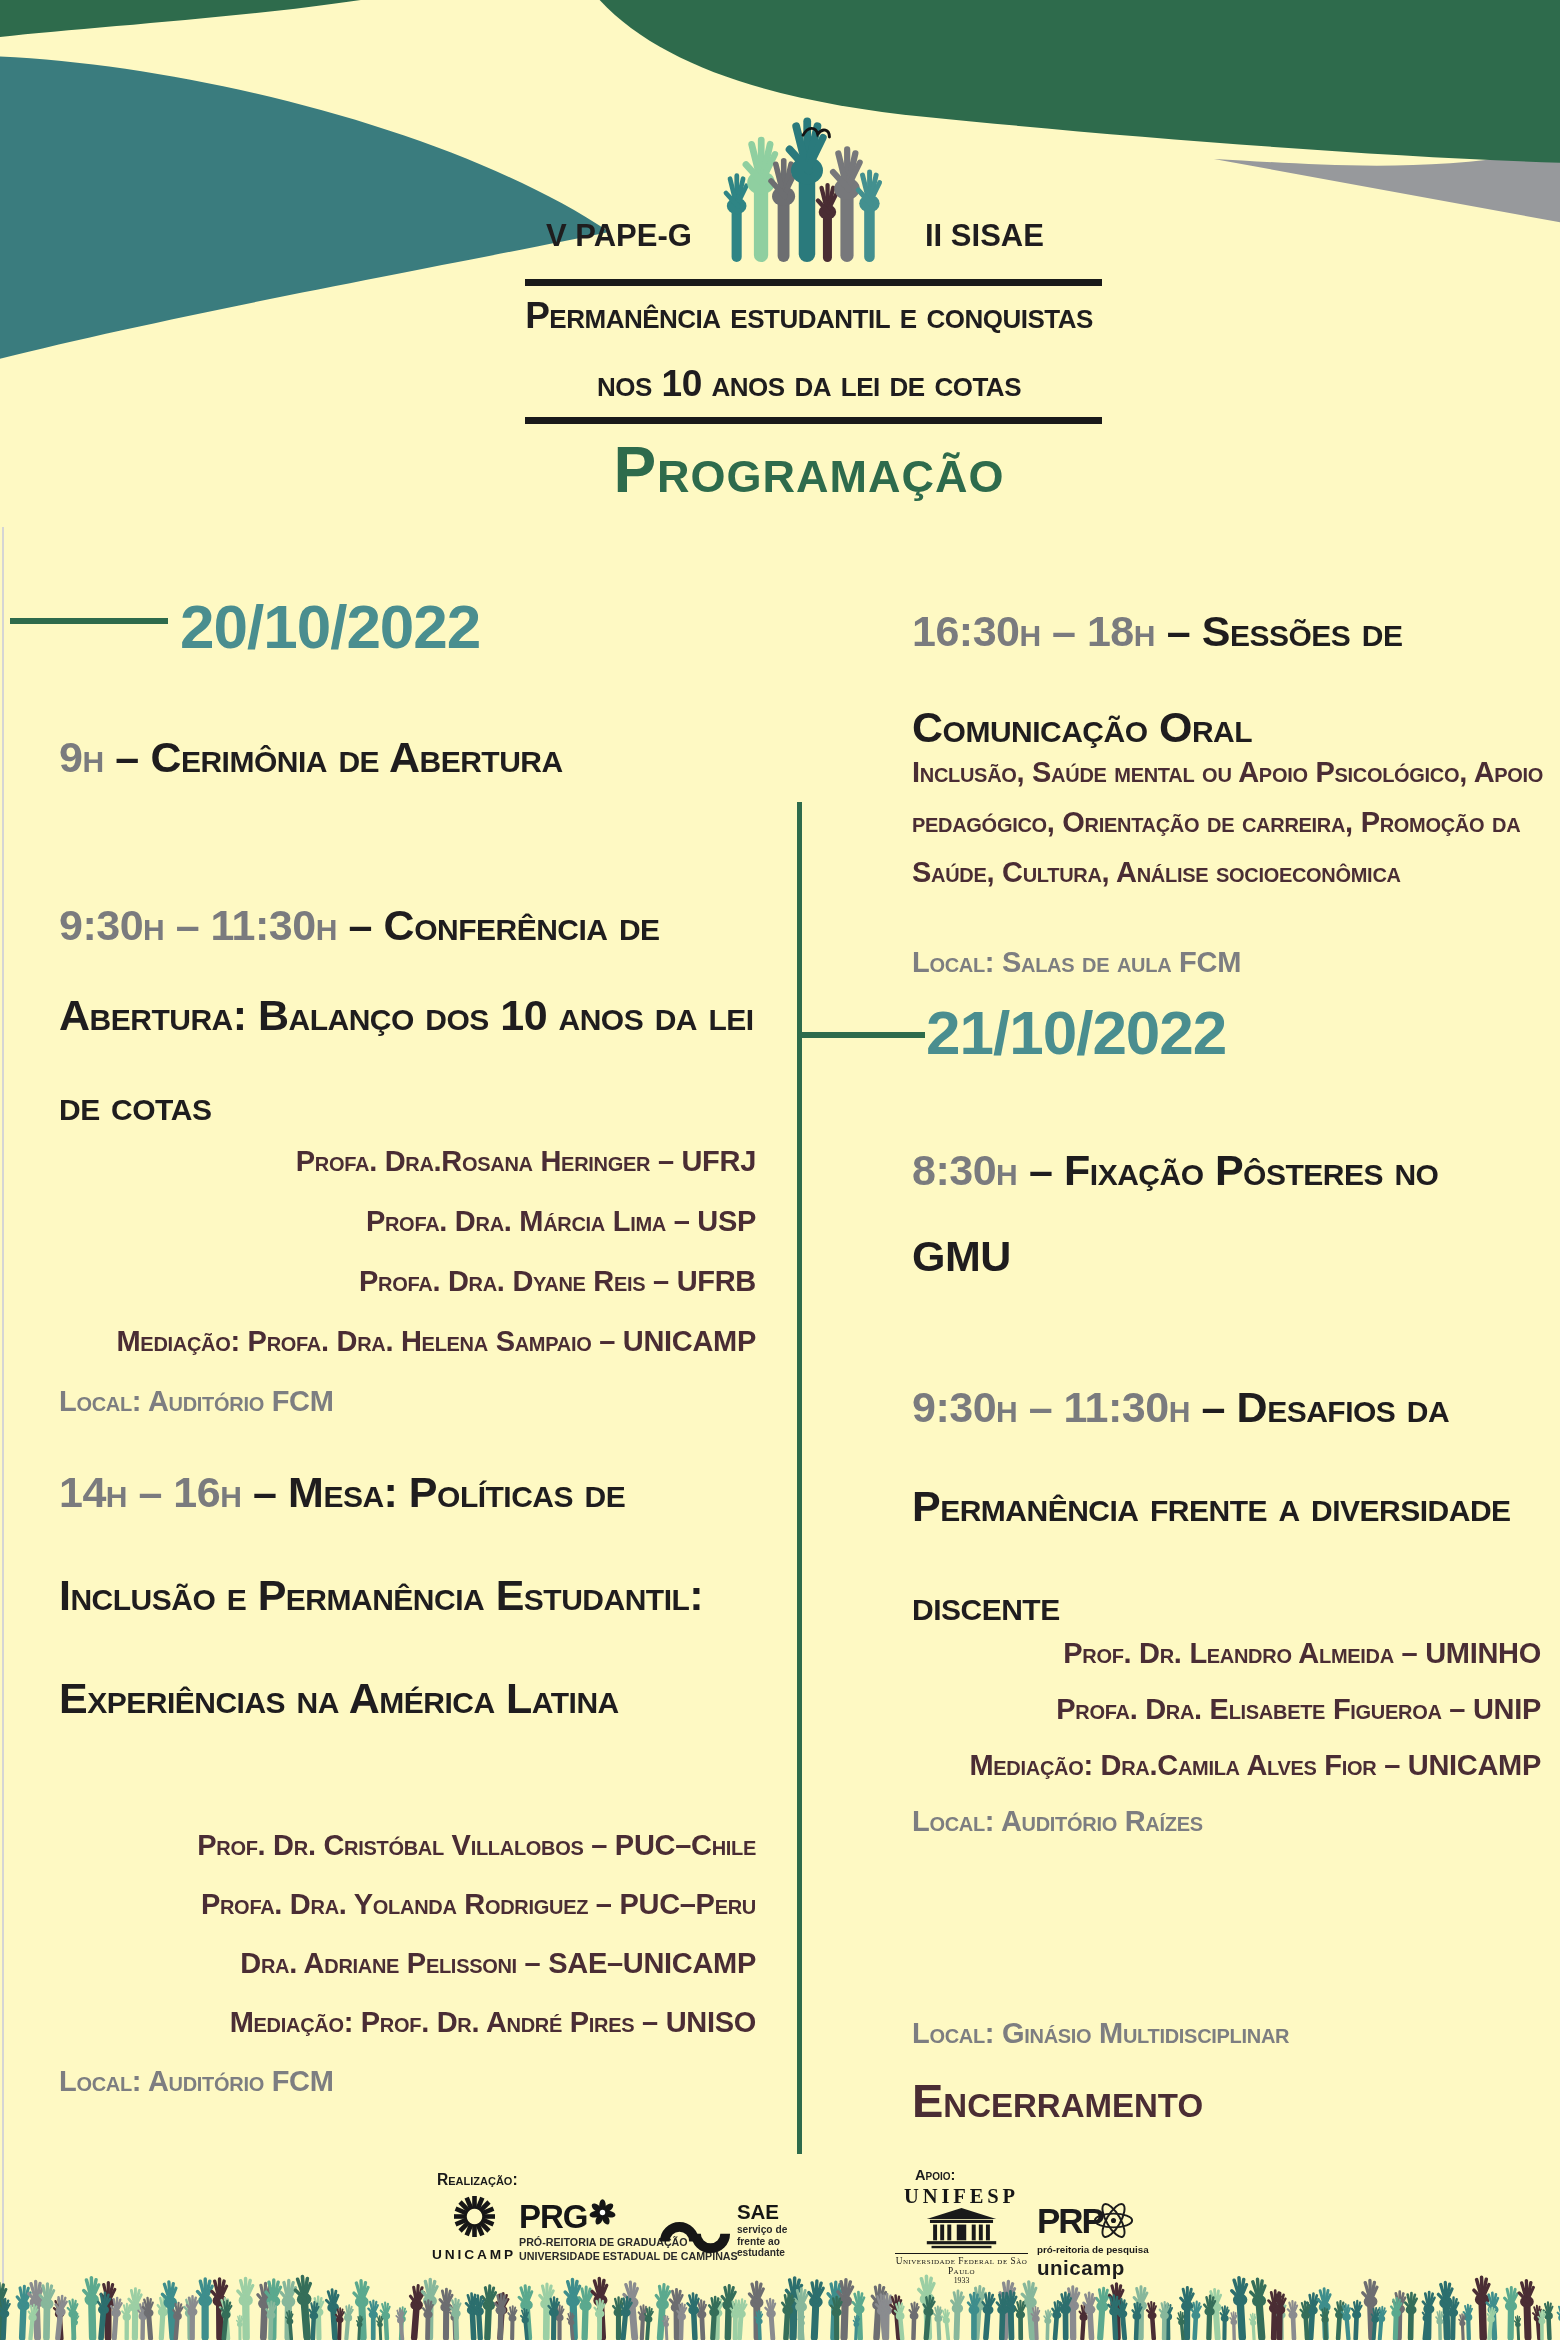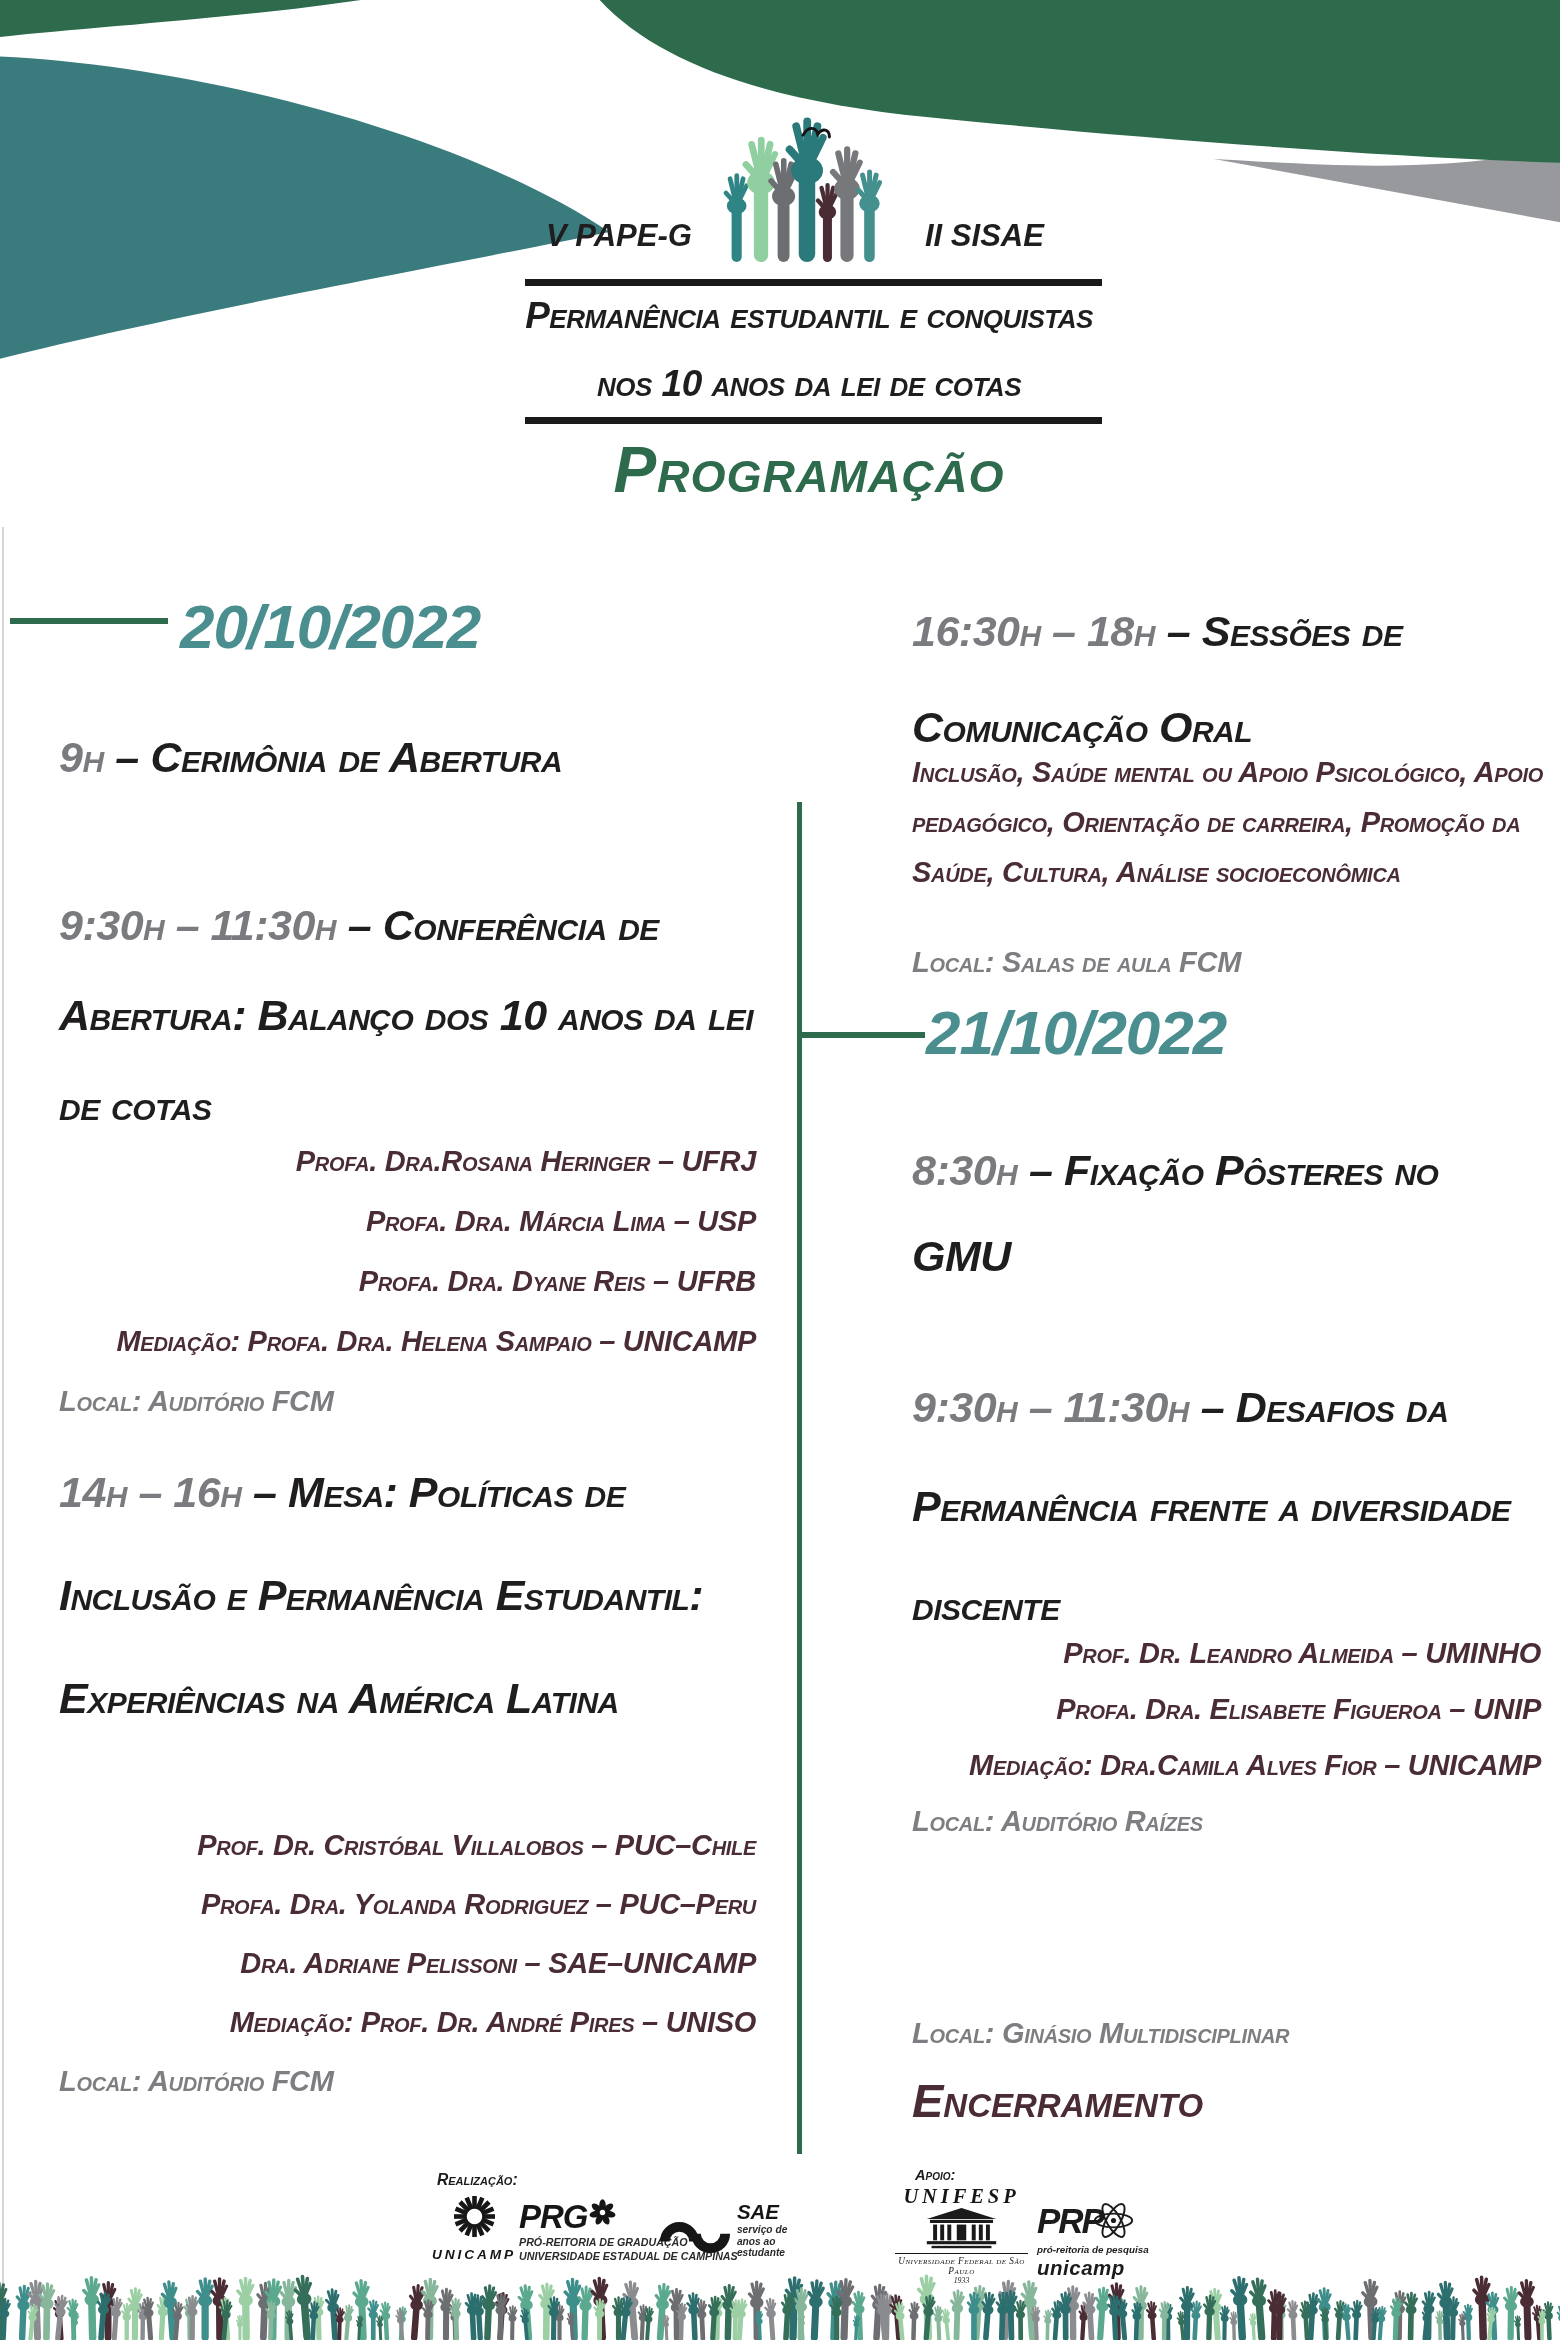--- a/index.html
+++ b/index.html
@@ -1,17 +1,17 @@
 <!DOCTYPE html>
 <html><head>
 <meta charset="utf-8">
 <style>
   html,body{margin:0;padding:0;background:#e8e8e8;}
-  #poster{position:relative;width:1560px;height:2341px;background:#ffffff;overflow:hidden;
-          font-family:"Liberation Sans",sans-serif;font-style:italic;}
+  #poster{position:relative;width:1560px;height:2341px;background:#fef9c3;overflow:hidden;
+          font-family:"Liberation Sans",sans-serif;}
   .abs{position:absolute;}
   .evt{font-weight:700;font-size:31px;color:#1f1d1e;letter-spacing:0px;}
   .subtitle{font-weight:700;font-variant:small-caps;font-size:37px;color:#1f1d1e;
             width:780px;text-align:center;letter-spacing:-0.5px;}
   .prog{font-weight:700;font-variant:small-caps;font-size:64px;color:#2e6b4c;
         width:780px;text-align:center;letter-spacing:1px;}
   .rule{background:#1a1a1a;height:6.8px;}
   .gline{background:#2e6b4c;}
   .date{font-weight:700;font-size:62px;color:#4a8e8f;letter-spacing:-1px;}
   .head{font-weight:700;font-variant:small-caps;font-size:43px;color:#1f1d1e;
@@ -194,21 +194,21 @@
   </div>
 
   <div class="abs" style="left:659px;top:2200px;display:flex;align-items:flex-end">
     <svg width="72" height="41" viewBox="0 0 74 42">
       <path d="M6,24 A15,15 0 0 1 36,24" fill="none" stroke="#161616" stroke-width="10"></path>
       <path d="M38,16 A15,15 0 0 0 68,16" fill="none" stroke="#161616" stroke-width="10"></path>
     </svg>
     <div style="margin-left:5.9px">
       <div class="sae-big">SAE</div>
       <div class="sae-sub">serviço de</div>
-      <div class="sae-sub">anos ao</div>
+      <div class="sae-sub">frente ao</div>
       <div class="sae-sub">estudante</div>
     </div>
   </div>
 
   <div class="abs flabel" style="left:915px;top:2167px;font-size:14.6px">Apoio:</div>
 
   <div class="abs" style="left:895px;top:2185px;width:133px;text-align:center">
     <div class="unifesp-big">UNIFESP</div>
     <svg width="109" height="41" viewBox="0 0 120 52">
       <polygon points="60,0 104,14 16,14" fill="#1a1a1a"></polygon>

